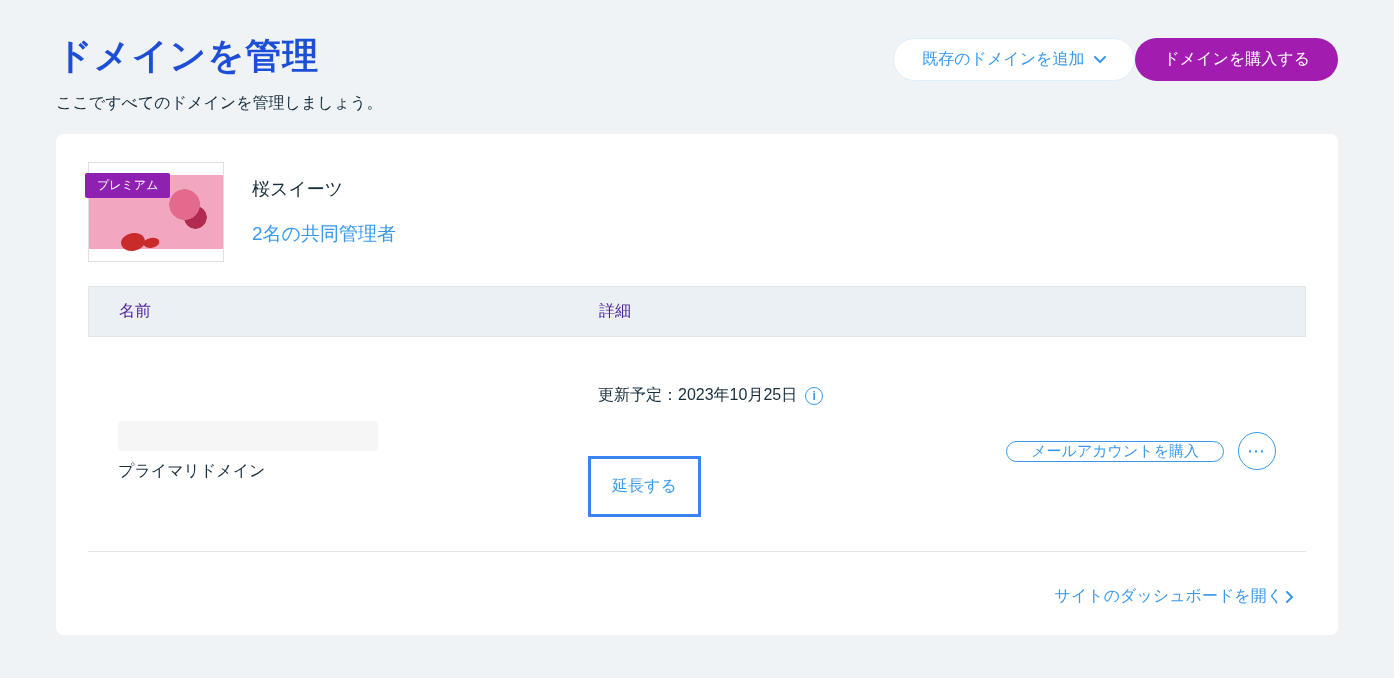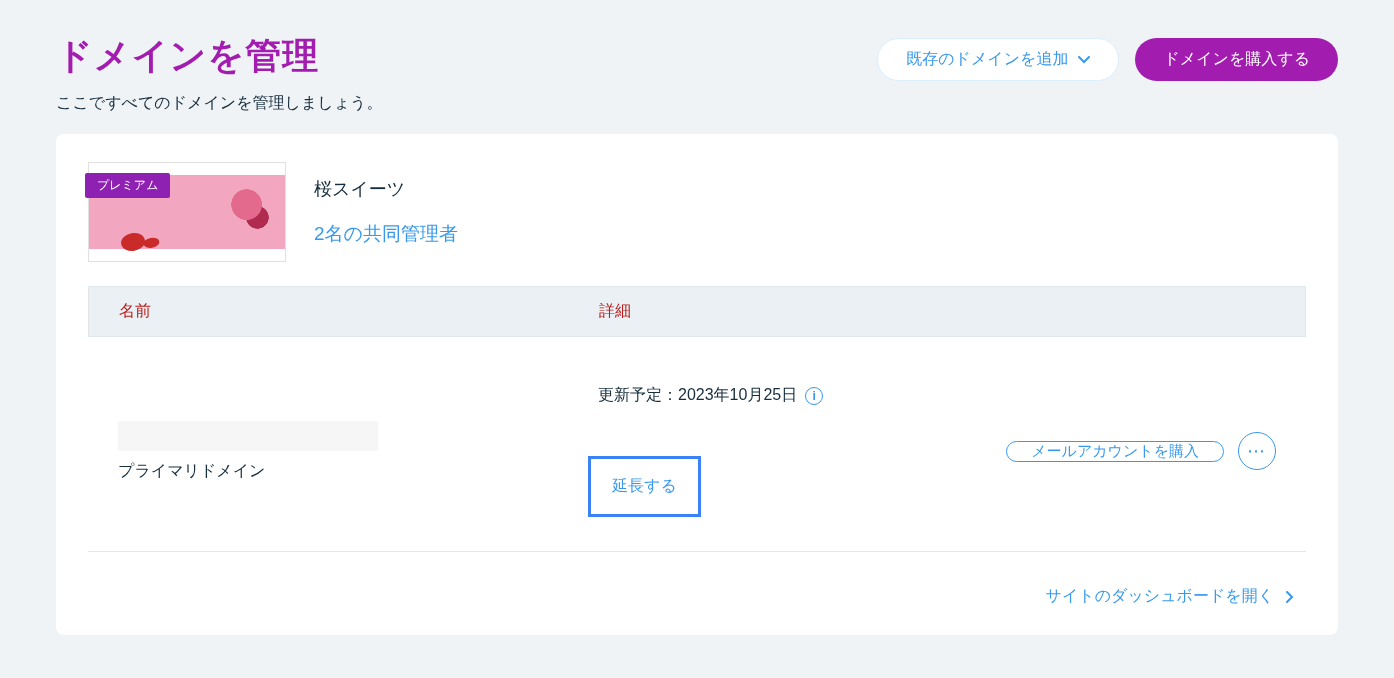--- a/index.html
+++ b/index.html
@@ -13,31 +13,30 @@
     .page-header {
       padding: 32px 56px 20px 56px;
       display: flex;
       align-items: flex-start;
       justify-content: space-between;
     }
     .page-header-left { }
     .page-title {
       font-size: 36px;
       font-weight: 700;
-      color: #a21caf;
+      color: #1d4ed8;
       margin-bottom: 12px;
       letter-spacing: 1px;
     }
     .page-subtitle {
       font-size: 16px;
       color: #162d3d;
     }
     .page-header-actions {
       display: flex;
-      gap: 16px;
       margin-top: 6px;
       justify-content: flex-end;
     }
     .btn {
       border-radius: 22px;
       padding: 10px 28px;
       font-size: 16px;
       cursor: pointer;
       border: none;
       display: inline-flex;
@@ -66,21 +65,21 @@
     }
 
     .site-block {
       display: flex;
       gap: 28px;
       padding: 28px 32px 24px 32px;
       align-items: center;
     }
     .thumb-wrap {
       position: relative;
-      width: 198px;
+      width: 136px;
       height: 100px;
       border: 1px solid #e0e0e0;
       background: #fff;
     }
     .thumb-badge {
       position: absolute;
       top: 10px;
       left: -4px;
       background: #8e21b1;
       color: #fff;
@@ -126,21 +125,21 @@
     .table {
       margin: 0 32px;
     }
     .thead {
       display: grid;
       grid-template-columns: 480px 1fr 340px;
       background: #eaf0f3;
       border: 1px solid #e1e6ea;
       padding: 14px 30px;
       font-size: 16px;
-      color: #b91c1c;
+      color: #4c1d95;
       font-family: Liberation Mono, monospace;
     }
     .row {
       display: grid;
       grid-template-columns: 480px 1fr 340px;
       padding: 48px 30px 34px 30px;
       border-bottom: 1px solid #e1e6ea;
       align-items: center;
     }
     .domain-col { }
@@ -218,21 +217,21 @@
       padding: 34px 44px 0 32px;
       align-items:center;
       gap: 12px;
     }
     .footer-link {
       color: #3899ec;
       font-size: 16px;
       cursor: pointer;
       display:flex;
       align-items:center;
-      gap: 12px;
+      gap: 3px;
     }
     .chevron-right svg{ display:block;}
   </style>
 </head>
 <body>
 
 <div class="page-header">
   <div class="page-header-left">
     <h1 class="page-title">ドメインを管理</h1>
     <div class="page-subtitle">ここですべてのドメインを管理しましょう。</div>

